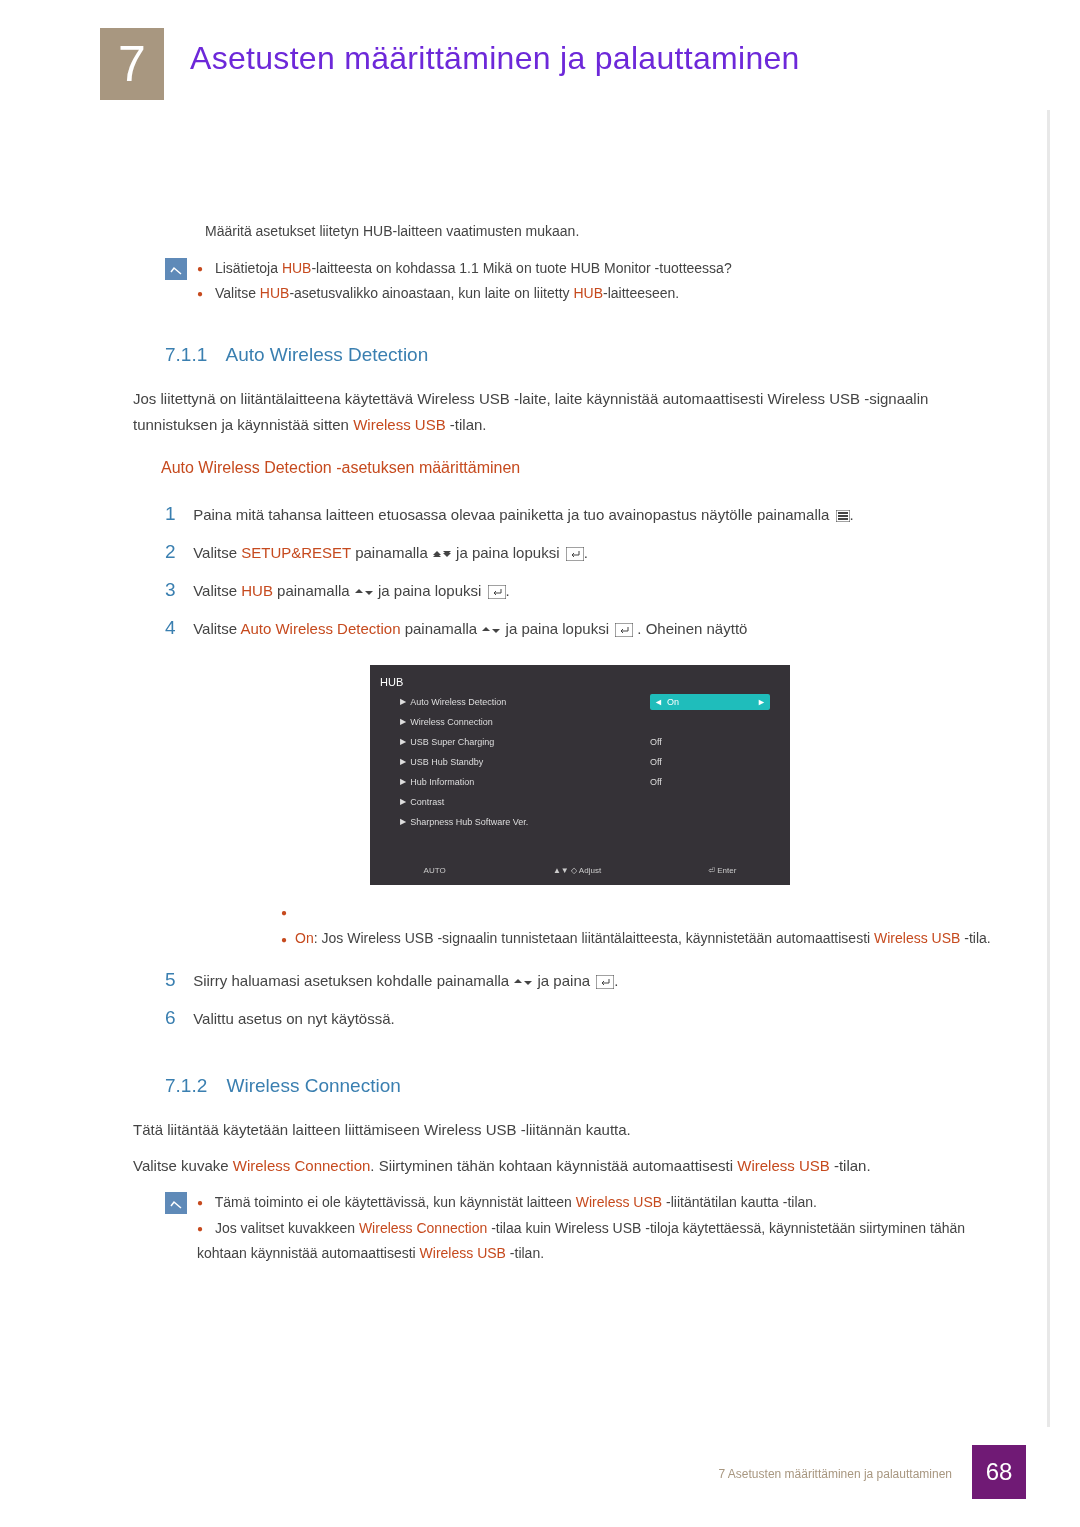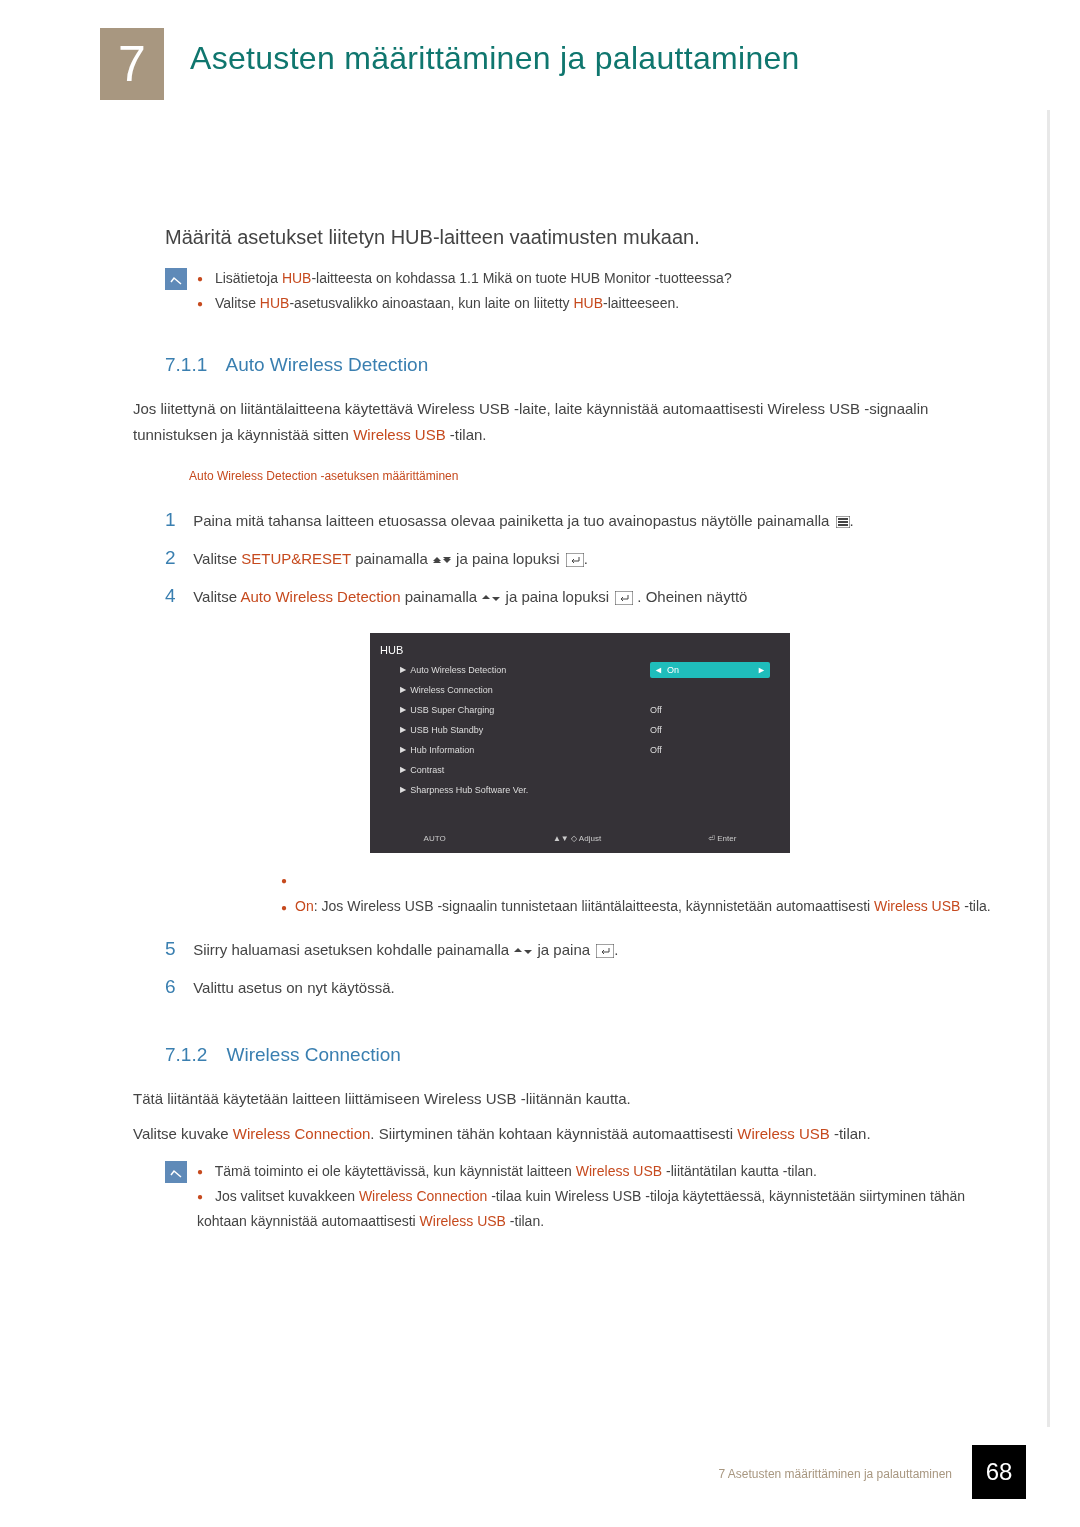--- a/index.html
+++ b/index.html
@@ -24,21 +24,21 @@
     display: flex;
     align-items: center;
     justify-content: center;
   }
   .chapter-title {
     position: absolute;
     top: 40px;
     left: 190px;
     font-size: 32px;
     font-weight: 300;
-    color: #0f766e;
+    color: #6d28d9;
     letter-spacing: 0.3px;
   }
   .content {
     position: absolute;
     top: 190px;
     left: 85px;
     right: 85px;
   }
   .section-num {
     display: inline-block;
@@ -47,23 +47,23 @@
     color: #2a6fa6;
     margin-right: 20px;
   }
   .section-title {
     display: inline-block;
     font-size: 28px;
     font-weight: 400;
     color: #2a6fa6;
   }
   .body-text {
-    margin-left: 80px;
+    margin-left: 120px;
     margin-top: 30px;
-    font-size: 20px;
+    font-size: 14px;
     line-height: 1.7;
     color: #444;
   }
   .note-row {
     margin-left: 80px;
     margin-top: 12px;
     display: flex;
     align-items: flex-start;
     gap: 10px;
   }
@@ -99,23 +99,23 @@
   }
   .subsection-num { margin-right: 14px; }
   .sub-intro {
     margin-left: 48px;
     margin-top: 20px;
     font-size: 15px;
     line-height: 1.7;
     color: #444;
   }
   .sub-head {
-    margin-left: 104px;
+    margin-left: 76px;
     margin-top: 22px;
-    font-size: 12px;
+    font-size: 16px;
     color: #c64a1e;
   }
   .steps {
     margin-left: 80px;
     margin-top: 18px;
     font-size: 15px;
     line-height: 2.0;
     color: #444;
   }
   .step-num {
@@ -208,21 +208,21 @@
     right: 128px;
     font-size: 12px;
     color: #a89780;
   }
   .page-num-box {
     position: absolute;
     bottom: 28px;
     right: 54px;
     width: 54px;
     height: 54px;
-    background: #000000;
+    background: #701a75;
     color: #fff;
     font-size: 24px;
     display: flex;
     align-items: center;
     justify-content: center;
   }
   .sidebar-line {
     position: absolute;
     top: 110px;
     bottom: 100px;
@@ -300,20 +300,37 @@
         </span>
       <span> ja paina lopuksi </span>
       <span class="enter-icon">
           <svg width="18" height="14">
             <rect x="0" y="0" width="18" height="14" fill="none" stroke="#444"></rect>
             <path d="M13 4 L13 8 L6 8 M8 6 L6 8 L8 10" fill="none" stroke="#444"></path>
           </svg>
         </span>.
     </div>
     <div>
+      <span class="step-num">3</span>
+      <span>Valitse </span><span class="hl">HUB</span><span> painamalla </span>
+      <span class="arrows">
+          <svg width="20" height="14">
+            <path d="M5 4 L1 8 L9 8 Z" fill="#444"></path>
+            <path d="M15 10 L11 6 L19 6 Z" fill="#444"></path>
+          </svg>
+        </span>
+      <span> ja paina lopuksi </span>
+      <span class="enter-icon">
+          <svg width="18" height="14">
+            <rect x="0" y="0" width="18" height="14" fill="none" stroke="#444"></rect>
+            <path d="M13 4 L13 8 L6 8 M8 6 L6 8 L8 10" fill="none" stroke="#444"></path>
+          </svg>
+        </span>.
+    </div>
+    <div>
       <span class="step-num">4</span>
       <span>Valitse </span><span class="hl">Auto Wireless Detection</span><span> painamalla </span>
       <span class="arrows">
           <svg width="20" height="14">
             <path d="M5 4 L1 8 L9 8 Z" fill="#444"></path>
             <path d="M15 10 L11 6 L19 6 Z" fill="#444"></path>
           </svg>
         </span>
       <span> ja paina lopuksi </span>
       <span class="enter-icon">

